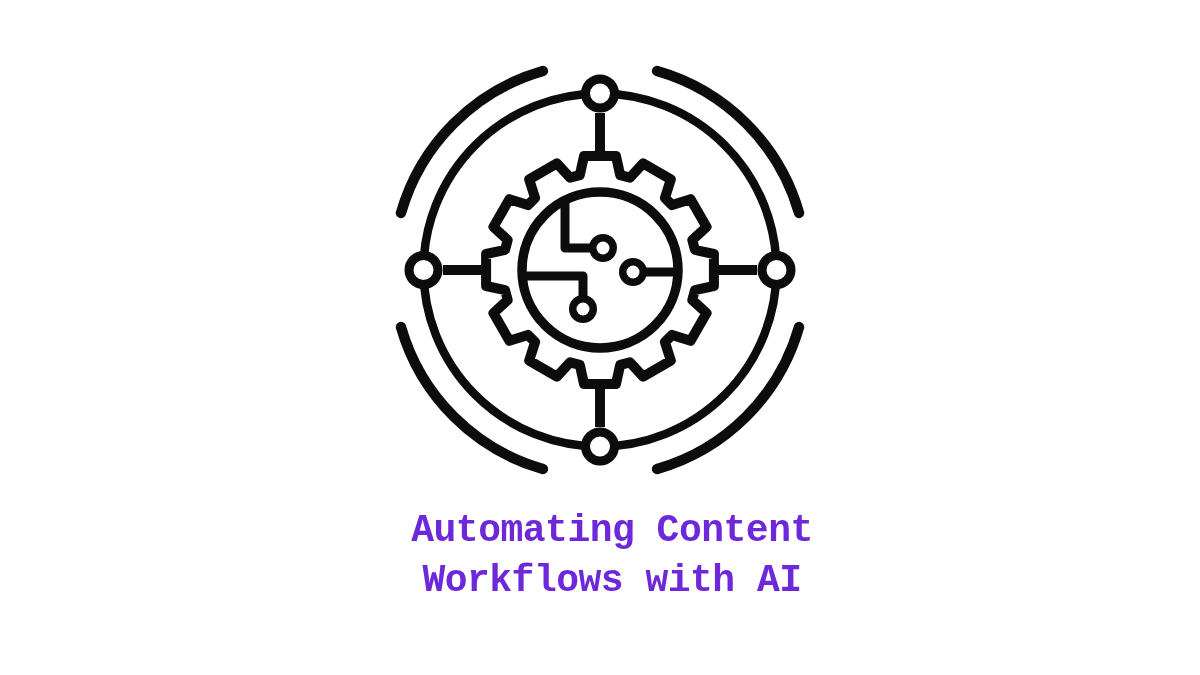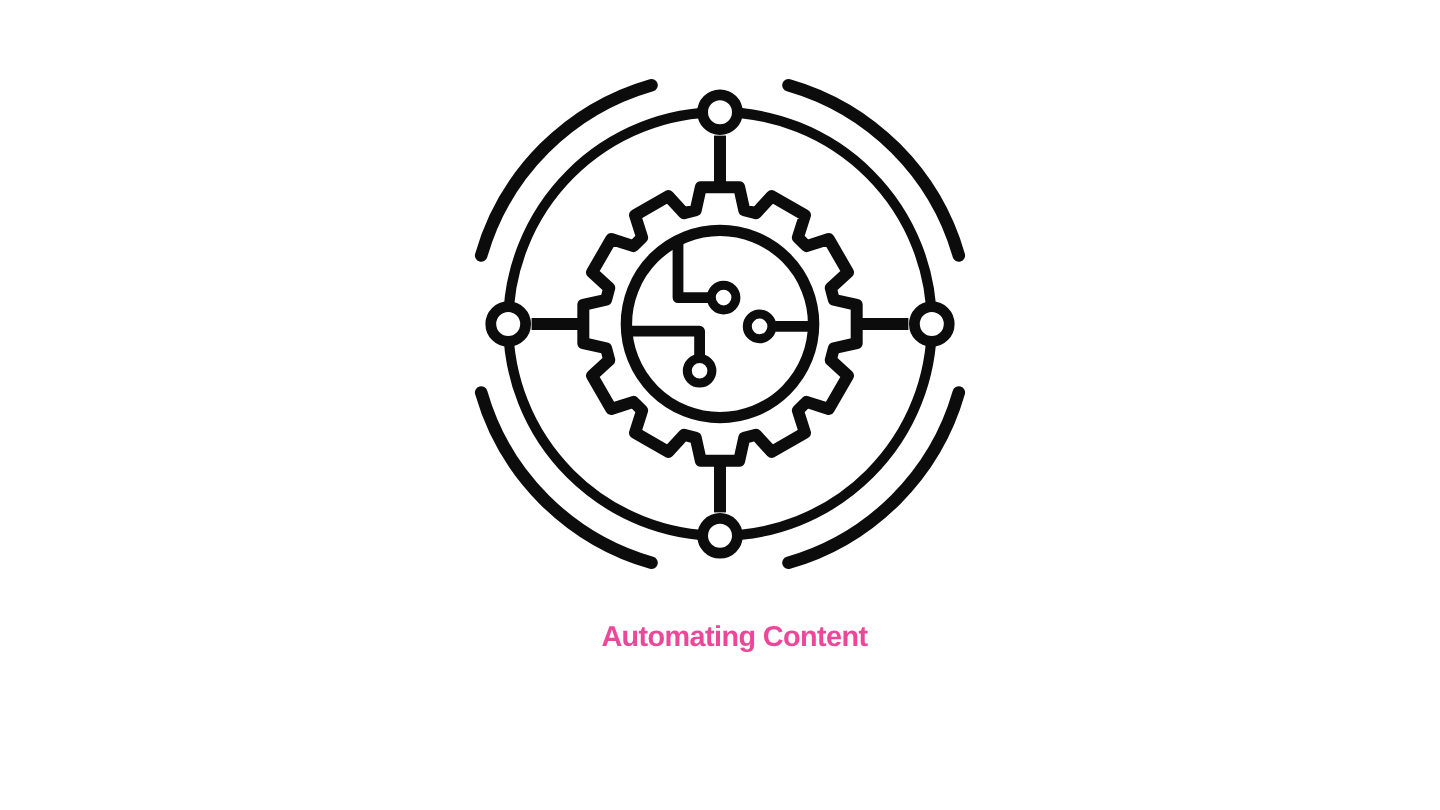--- a/index.html
+++ b/index.html
@@ -31,25 +31,26 @@
     width: 100%;
     height: 100%;
     color: #0c0c0c;
   }
   .caption {
     position: absolute;
     left: 362px;
     top: 506px;
     width: 500px;
     text-align: center;
-    color: #ec4899;
+    color: #6d28d9;
     font-weight: 700;
-    font-size: 24px;
+    font-size: 38px;
     line-height: 50px;
     letter-spacing: -0.5px;
+    font-family: Liberation Mono, monospace;
   }
   .caption .line {
     white-space: nowrap;
   }
 </style>
 </head>
 <body>
 
 <div class="stage">
 
@@ -104,15 +105,16 @@
         <circle cx="0" cy="176.5" r="14.5" fill="#ffffff"></circle>
         <circle cx="-176.5" cy="0" r="14.5" fill="#ffffff"></circle>
         <circle cx="176.5" cy="0" r="14.5" fill="#ffffff"></circle>
       </g>
 
     </svg>
   </div>
 
   <div class="caption">
     <div class="line">Automating Content</div>
+    <div class="line">Workflows with AI</div>
   </div>
 
 </div>
 
 </body></html>

